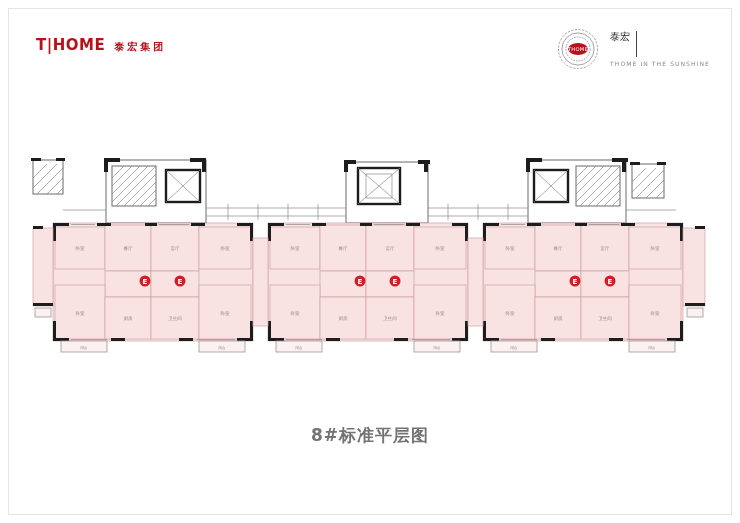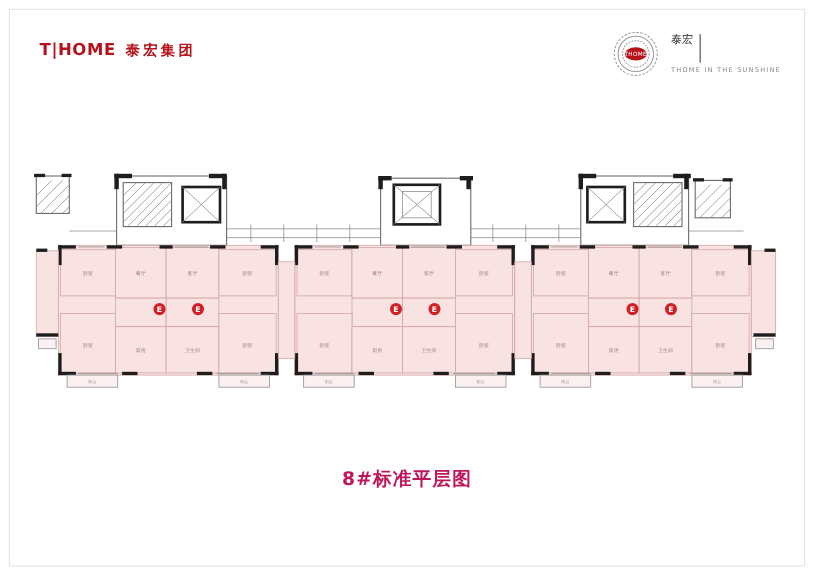--- a/index.html
+++ b/index.html
@@ -4,21 +4,21 @@
 <style>
   *{margin:0;padding:0;box-sizing:border-box}
   html,body{width:740px;height:523px}
   body{font-family:"DejaVu Sans","Liberation Sans",sans-serif;background:#fff}
   .page{position:relative;width:740px;height:523px;background:#fff;overflow:hidden}
   .frame{position:absolute;inset:8px;border:1px solid #e4e4e4;pointer-events:none}
 
   
   .logo-left{position:absolute;top:36px;left:36px;display:flex;align-items:baseline;gap:9px;color:var(--brand-red,#b5121b)}
   .logo-mark{font-size:15px;font-weight:bold;letter-spacing:.5px}
-  .logo-company{font-size:13px;letter-spacing:3px;font-weight:600}
+  .logo-company{font-size:10px;letter-spacing:3px;font-weight:600}
   .logo-right{position:absolute;top:26px;right:30px;display:flex;align-items:center;gap:9px}
   .emblem{width:46px;height:46px}
   .emb-ring{fill:none;stroke:#9a9a9a;stroke-width:.8}
   .emb-red{fill:var(--brand-red,#b5121b)}
   .emb-text{fill:#fff;font-size:4.5px;text-anchor:middle;letter-spacing:.3px}
   .lr-text{display:flex;flex-direction:column}
   .name-row{display:flex;align-items:flex-start;gap:6px}
   .name-small{font-size:10px;color:#222;line-height:1.1;padding-bottom:3px}
   .name-bar{width:1px;height:26px;background:#444}
   .name-large{font-size:20px;font-weight:bold;color:#111;letter-spacing:2px}
@@ -31,21 +31,21 @@
   .coreline{fill:#fff;stroke:#6b6b6b;stroke-width:1}
   .shaft{fill:#fff;stroke:#1d1d1d;stroke-width:2.4}
   .gline{stroke:#8b8b8b;stroke-width:.7;fill:none}
   .hatch{stroke:#777;stroke-width:.6}
   .balcony{fill:#fbf1f1;stroke:#9a9a9a;stroke-width:.8}
   .badge{fill:var(--badge-red,#d02027)}
   .badge-text{fill:#fff;font-size:7px;font-weight:bold;text-anchor:middle}
   .rlabel{fill:#a08080;font-size:4.5px;text-anchor:middle}
   .blabel{fill:#9a8b8b;font-size:3.5px;text-anchor:middle}
 
-  .caption{position:absolute;left:0;right:0;top:424px;text-align:center;font-size:17px;font-weight:bold;color:#be185d;letter-spacing:1px}
+  .caption{position:absolute;left:0;right:0;top:424px;text-align:center;font-size:17px;font-weight:bold;color:#737373;letter-spacing:1px}
 </style>
 </head>
 <body>
 
 <div class="page">
   <div class="frame"></div>
 
   <div class="logo-left">
     <span class="logo-mark">T|HOME</span>
     <span class="logo-company">泰宏集团</span>

